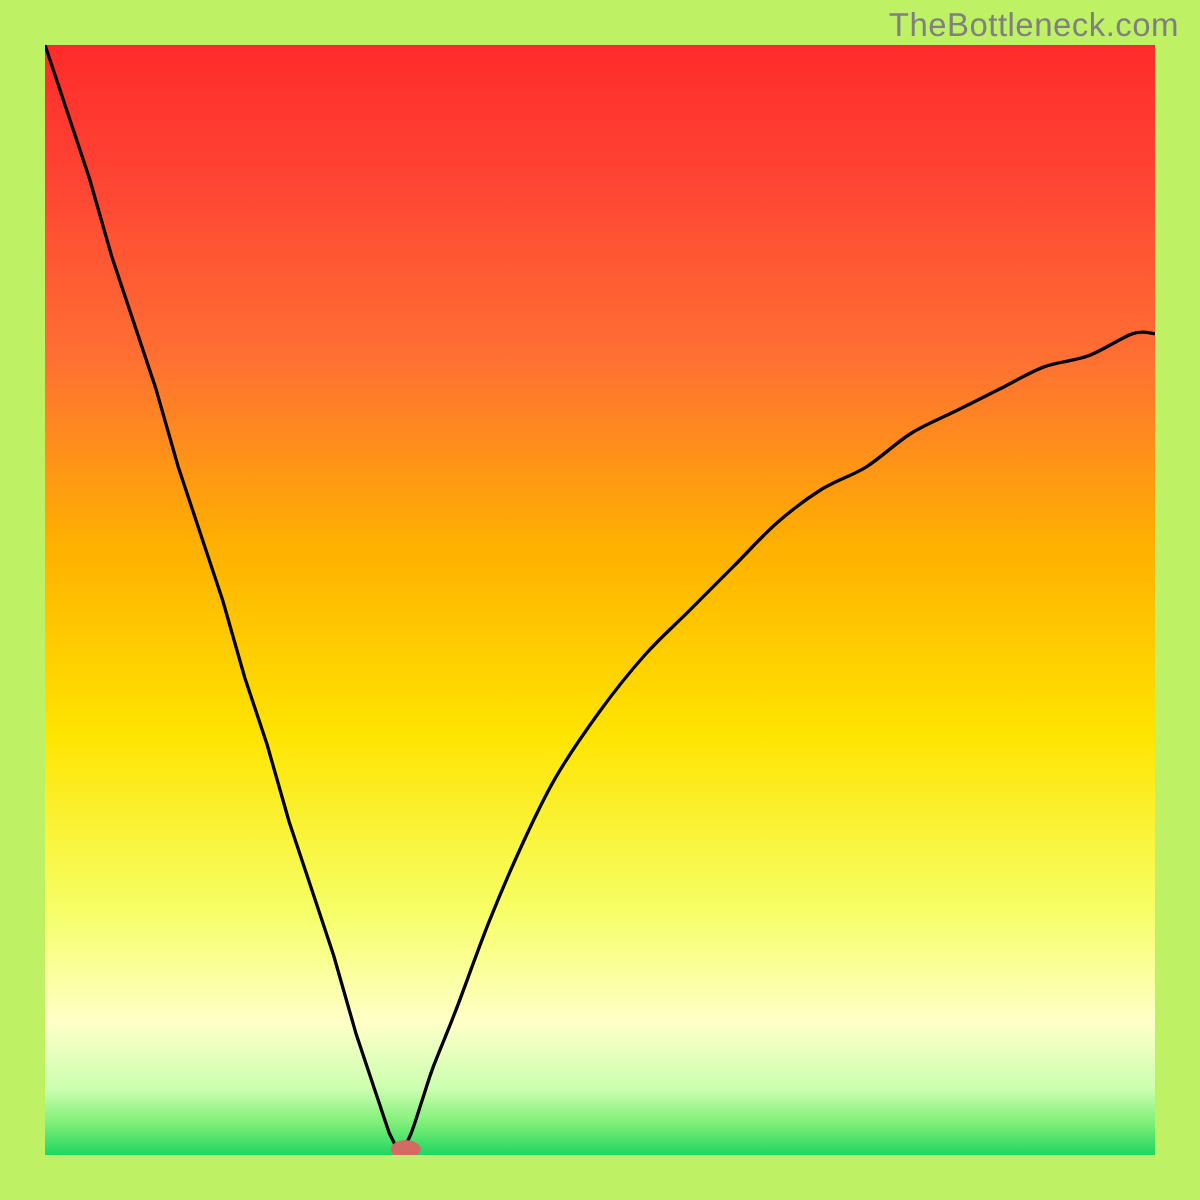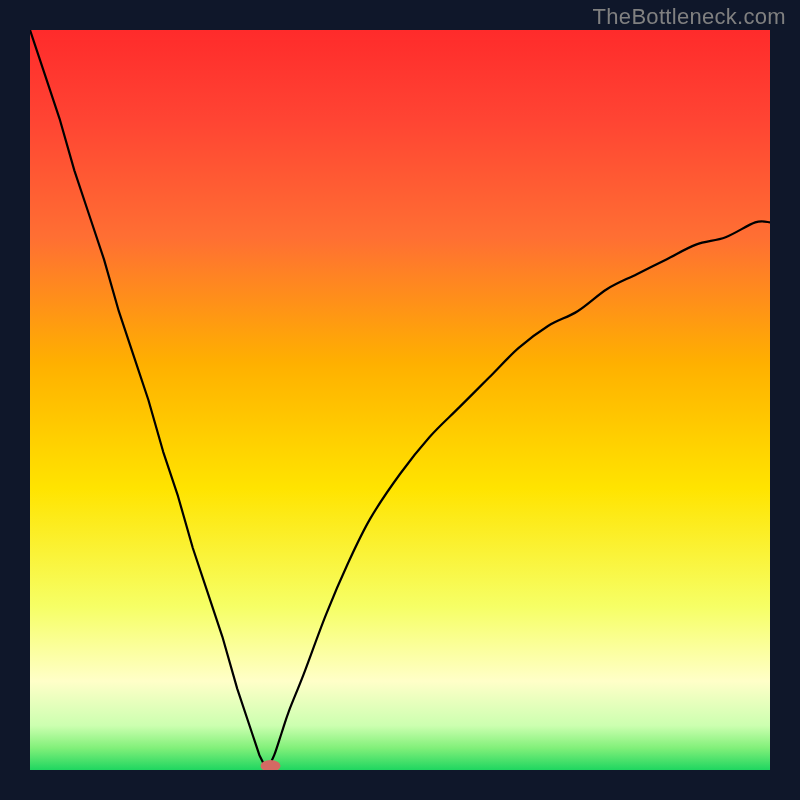--- a/index.html
+++ b/index.html
@@ -10,21 +10,21 @@
     background: #000;
     font-family: Arial, Helvetica, sans-serif;
     overflow: hidden;
   }
   .frame {
     position: absolute;
     top: 0;
     left: 0;
     width: 800px;
     height: 800px;
-    background: #0f172a;
+    background: #bef264;
   }
   .watermark {
     position: absolute;
     top: 4px;
     right: 14px;
     color: #808080;
     font-size: 22px;
     font-weight: 500;
     letter-spacing: 0.3px;
   }

